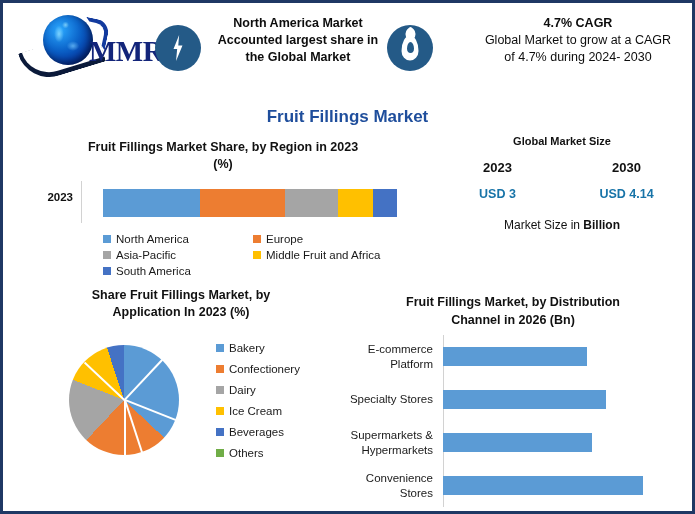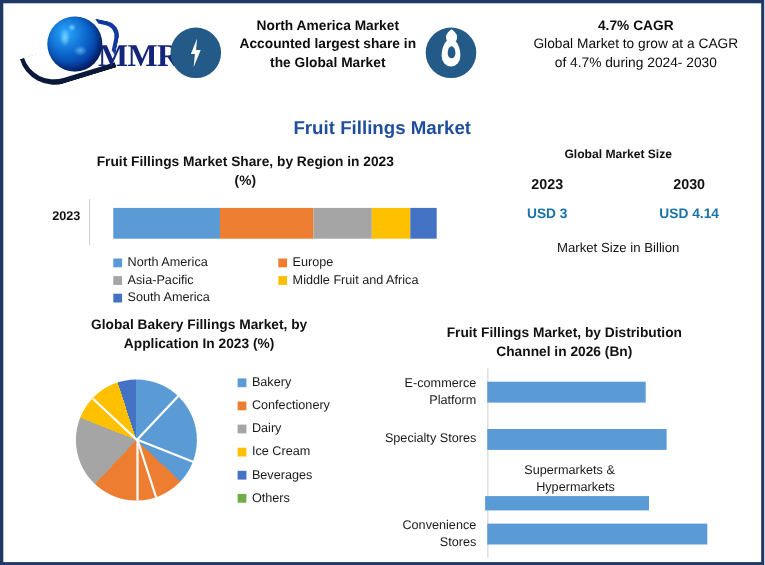--- a/index.html
+++ b/index.html
@@ -99,21 +99,21 @@
   .lg-sw{width:8px;height:8px;margin-right:5px;flex:0 0 auto;}
 
   
   #gms{position:absolute;left:430px;top:132px;width:258px;height:140px;text-align:center;}
   #gms-title{font-size:11px;font-weight:bold;color:#111;}
   #gms-years{display:flex;justify-content:space-around;margin-top:13px;}
   #gms-years span{font-size:13px;font-weight:bold;color:#111;width:50%;}
   #gms-vals{display:flex;justify-content:space-around;margin-top:12px;}
   #gms-vals span{font-size:12.5px;font-weight:bold;color:#1874A8;width:50%;}
   #gms-unit{margin-top:17px;font-size:12px;color:#111;}
-  #gms-unit b{font-weight:normal;}
+  #gms-unit b{font-weight:bold;}
 
   
   #pie-panel{position:absolute;left:18px;top:284px;width:320px;height:222px;}
   #pie-title{
     width:280px;margin:0 auto;text-align:center;
     font-size:12.5px;font-weight:bold;color:#111;line-height:17px;
   }
   #pie{
     position:absolute;left:48px;top:58px;width:110px;height:110px;border-radius:50%;
   }
@@ -230,21 +230,21 @@
       <span>USD 3</span>
       <span>USD 4.14</span>
     </div>
     <div id="gms-unit">
       <span>Market Size in </span><b>Billion</b>
     </div>
   </div>
 
   <div id="pie-panel">
     <div id="pie-title">
-      <div>Global Bakery Fillings Market, by</div>
+      <div>Share Fruit Fillings Market, by</div>
       <div>Application In 2023 (%)</div>
     </div>
     <div id="pie" style="background: conic-gradient(rgb(91, 155, 213) 0deg, rgb(91, 155, 213) 133.2deg, rgb(237, 125, 49) 133.2deg, rgb(237, 125, 49) 223.2deg, rgb(165, 165, 165) 223.2deg, rgb(165, 165, 165) 291.6deg, rgb(255, 192, 0) 291.6deg, rgb(255, 192, 0) 342deg, rgb(68, 114, 196) 342deg, rgb(68, 114, 196) 360deg);">
         <div class="pie-sep" style="transform: rotate(0deg);"></div>
         <div class="pie-sep" style="transform: rotate(133.2deg);"></div>
         <div class="pie-sep" style="transform: rotate(223.2deg);"></div>
         <div class="pie-sep" style="transform: rotate(291.6deg);"></div>
         <div class="pie-sep" style="transform: rotate(342deg);"></div>
       </div>
     <div id="pie-legend">
@@ -288,21 +288,21 @@
             <div>Platform</div>
           </div>
           <div class="dist-bar" style="width: 144px; background: rgb(91, 155, 213);"></div>
         </div>
         <div class="dist-row" style="top: 43px;">
           <div class="dist-lbl">
             <div>Specialty Stores</div>
           </div>
           <div class="dist-bar" style="width: 163px; background: rgb(91, 155, 213);"></div>
         </div>
-        <div class="dist-row" style="top: 86px; flex-direction: column;">
+        <div class="dist-row" style="top: 86px;">
           <div class="dist-lbl">
             <div>Supermarkets &amp;</div>
             <div>Hypermarkets</div>
           </div>
           <div class="dist-bar" style="width: 149px; background: rgb(91, 155, 213);"></div>
         </div>
         <div class="dist-row" style="top: 129px;">
           <div class="dist-lbl">
             <div>Convenience</div>
             <div>Stores</div>

